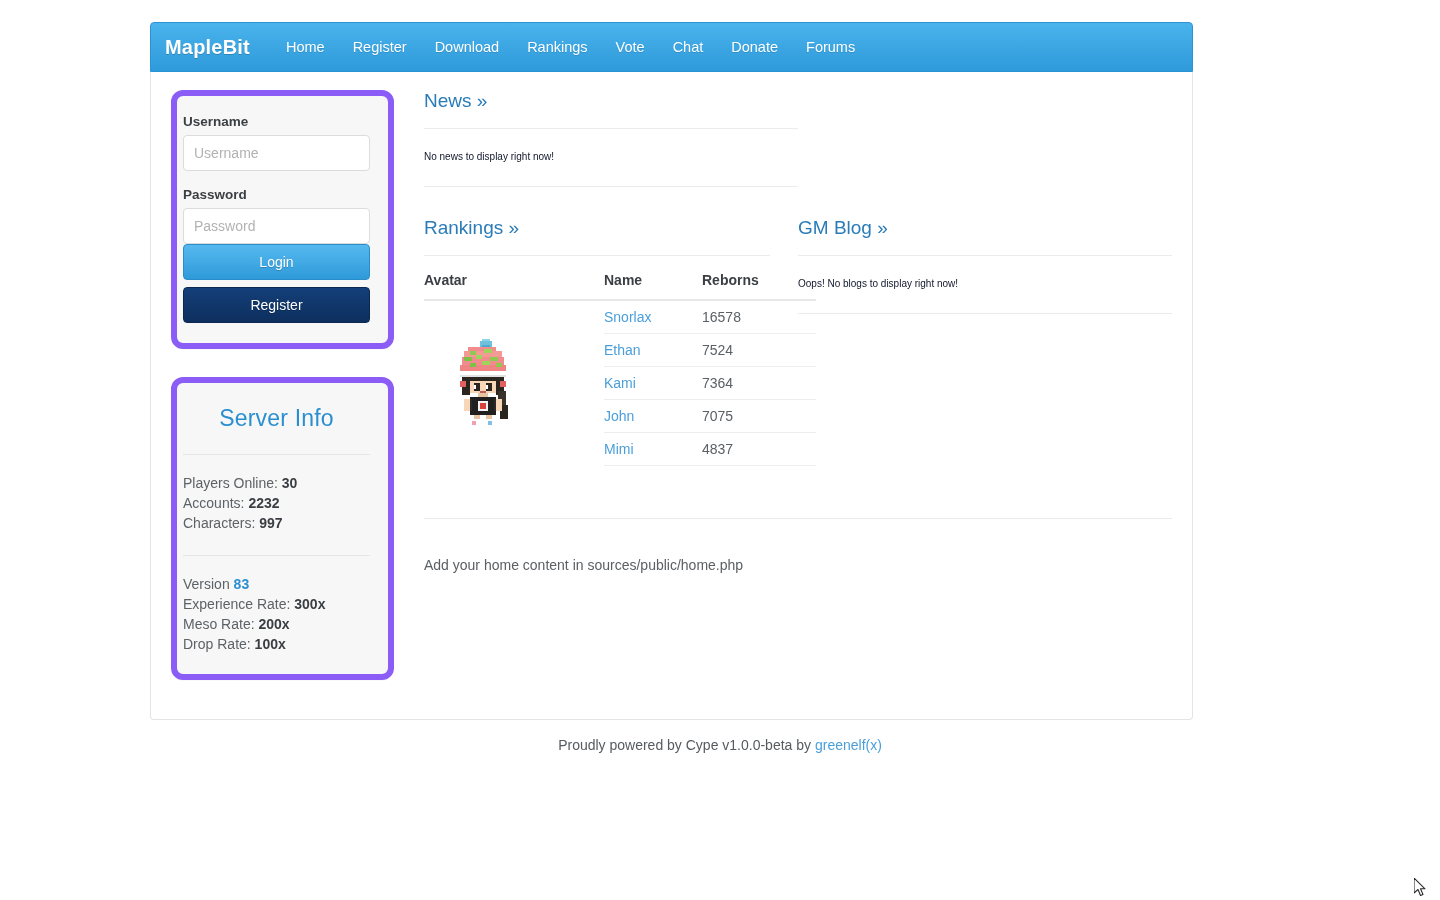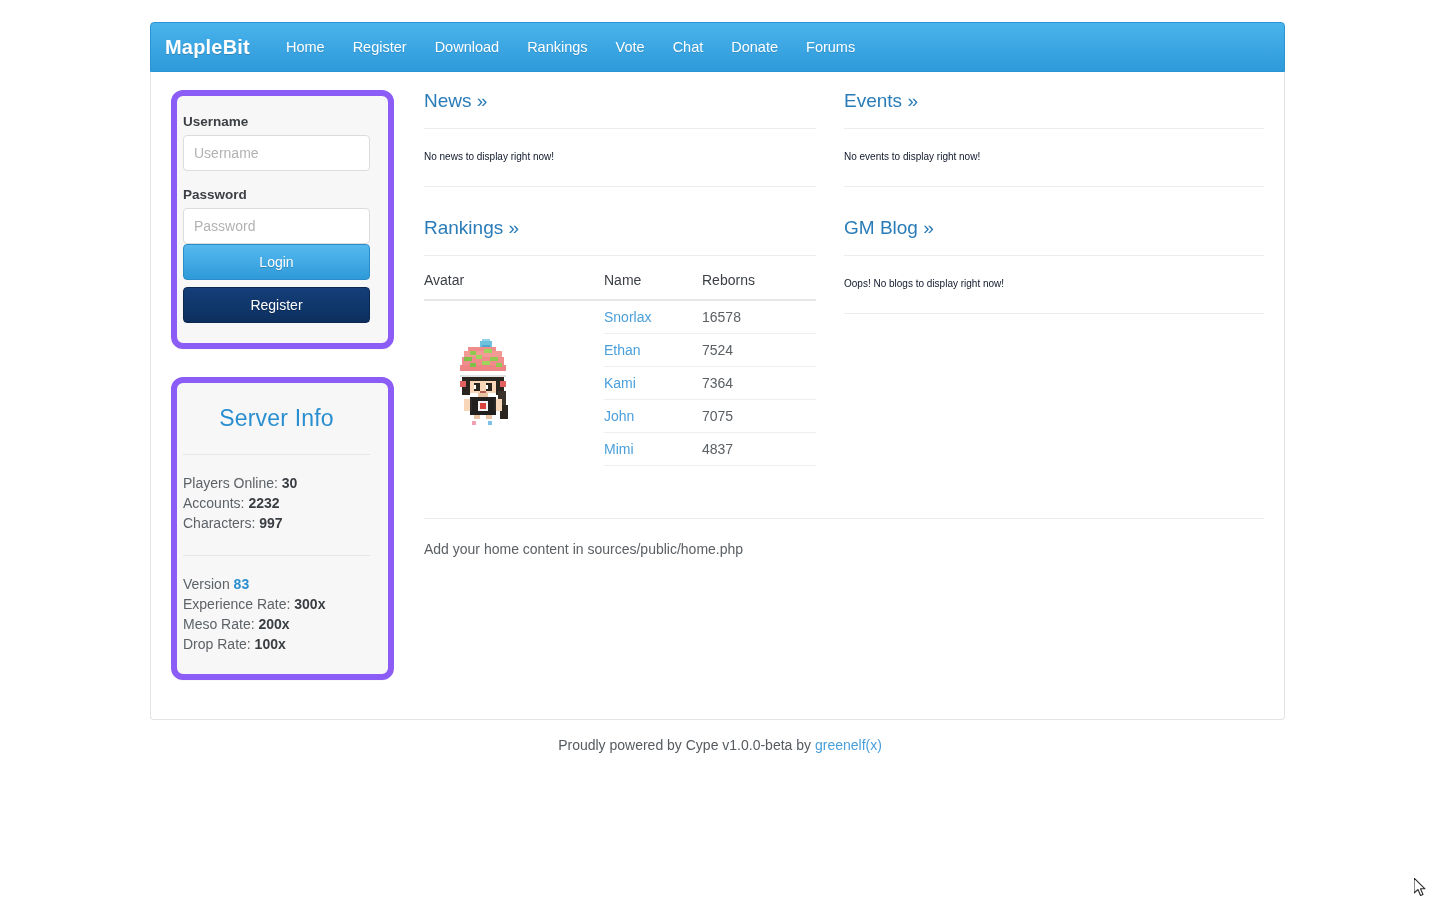--- a/index.html
+++ b/index.html
@@ -9,21 +9,21 @@
     background: #ffffff;
     font-family: "Liberation Sans", sans-serif;
     overflow: hidden;
   }
   #page { position: relative; width: 1440px; height: 900px; }
 
   
   .wrap {
     position: absolute;
     left: 150px; top: 22px;
-    width: 1135px;
+    width: 1043px;
   }
   .navbar {
     height: 50px;
     background: linear-gradient(to bottom, #49b3ec 0%, #2f9ada 100%);
     border: 1px solid #2a93d3;
     border-radius: 4px 4px 0 0;
     display: flex;
     align-items: center;
     padding: 0 0 0 14px;
   }
@@ -153,42 +153,42 @@
     padding: 22px 0 24px 0;
   }
 
   .row-2 { margin-top: 30px; }
 
   
   .rank-table { width: 392px; border-collapse: collapse; margin-top: 16px; }
   .rank-table th {
     text-align: left;
     font-size: 14px;
-    font-weight: normal;
+    font-weight: bold;
     color: #3b3f44;
     padding: 0 0 11px 0;
     border-bottom: 2px solid #e7e7e7;
   }
   .rank-table th.c-avatar { width: 180px; }
   .rank-table th.c-name { width: 98px; }
   .rank-table td {
     font-size: 14px;
     color: #5b6065;
     padding: 8px 0;
     border-bottom: 1px solid #eeeeee;
     vertical-align: middle;
     margin-left: 38px;
   }
   .rank-table td.c-name a { color: #4a9fdb; text-decoration: none; cursor: pointer; }
   .avatar-cell { padding: 0 !important; border-bottom: none !important; }
 
   .home-note {
     border-top: 1px solid #ececec;
     margin-top: 52px;
-    padding-top: 22px;
+    padding-top: 38px;
     font-size: 14px;
     color: #5b6065;
   }
 
   
   .footer {
     position: absolute;
     left: 0; top: 737px;
     width: 1440px;
     text-align: center;
@@ -278,29 +278,20 @@
           <div class="cell">
             <h3 class="sec-title">
               <span>News</span>
               <span class="chev">»</span>
             </h3>
             <hr class="sec-rule">
             <div class="sec-body">No news to display right now!</div>
             <hr class="sec-rule">
           </div>
 
-          <div class="cell">
-            <h3 class="sec-title">
-              <span>Events</span>
-              <span class="chev">»</span>
-            </h3>
-            <hr class="sec-rule">
-            <div class="sec-body">No events to display right now!</div>
-            <hr class="sec-rule">
-          </div>
         </div>
 
         <div class="grid row-2">
           <div class="cell">
             <h3 class="sec-title">
               <span>Rankings</span>
               <span class="chev">»</span>
             </h3>
             <hr class="sec-rule">
 

